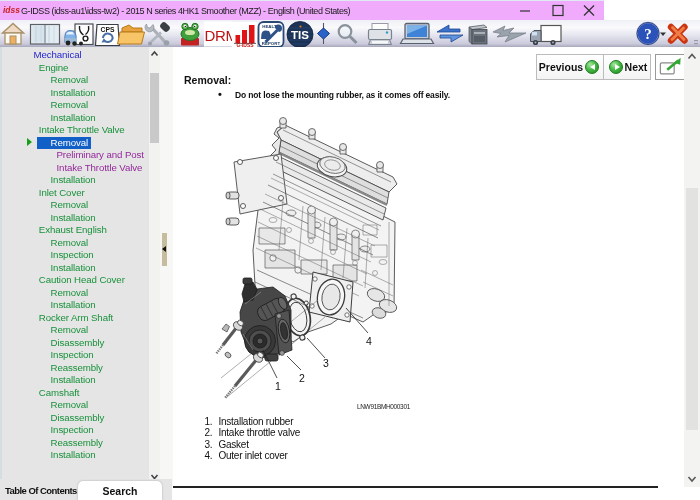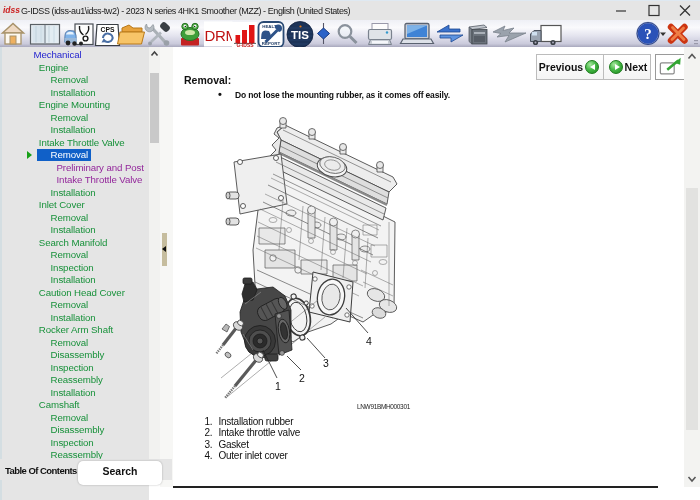--- a/index.html
+++ b/index.html
@@ -1,18 +1,18 @@
 <!DOCTYPE html>
 <html><head>
 <meta charset="utf-8">
 <style>
 * { margin:0; padding:0; box-sizing:border-box; }
 html,body { width:700px; height:500px; overflow:hidden; }
 body { position:relative; font-family:"Liberation Sans",sans-serif; background:#fff; }
-#titlebar { position:absolute; left:0; top:0; width:700px; height:20px; background:#e5e5e5; border-top:1px solid #dfe9f2; }
+#titlebar { position:absolute; left:0; top:0; width:604px; height:20px; background:#f0abfc; border-top:1px solid #dfe9f2; }
 #titletext { position:absolute; left:21px; top:4.5px; font-size:9px; letter-spacing:-0.42px; color:#1a1a1a; white-space:nowrap; }
 #idsslogo { position:absolute; left:3px; top:4px; font-size:8.5px; font-weight:bold; font-style:italic; color:#cc2020; }
 #winbtns { position:absolute; right:0; top:0; }
 #toolbar { position:absolute; left:0; top:20px; width:700px; height:27px;
   background:linear-gradient(#eff0f6 0%, #fafafc 28%, #e4e4ef 58%, #cacadb 88%, #a8a8bd 100%); }
 #sidebar { position:absolute; left:0; top:47px; width:149px; height:453px; background:#e5e5e5; overflow:hidden; border-left:2px solid #d4dee2; }
 #tree { position:absolute; left:0; top:49px; width:160px; font-size:9.7px; font-weight:normal; letter-spacing:-0.1px; white-space:nowrap; }
 #tree div { height:12.51px; line-height:12.51px; }
 .g { color:#17913a; }
 .b { color:#2626cf; }
@@ -46,33 +46,33 @@
 .trir { left:5px; border-left:5.5px solid #fff; }
 #popbtn { position:absolute; left:482px; top:7px; width:31px; height:26px; border:1px solid #9a9a9a; background:#fff; }
 #caution { position:absolute; left:11px; top:27px; font-size:10.5px; font-weight:bold; color:#111; }
 #bullet { position:absolute; left:62px; top:42.5px; font-size:8.5px; letter-spacing:-0.15px; font-weight:bold; color:#111; }
 #bullet .dot { position:absolute; left:-17px; top:-1.5px; font-size:11px; }
 #lnw { position:absolute; left:184px; top:356px; font-size:6.5px; letter-spacing:-0.35px; color:#222; }
 #plist { position:absolute; left:31.5px; top:369px; font-size:10px; letter-spacing:-0.25px; color:#111; }
 #plist div { height:11.3px; line-height:11.3px; }
 #plist .n { display:inline-block; width:14px; }
 #plist .t { padding-left:0; }
-#tabs { position:absolute; left:0; top:459px; width:172px; height:21px; background:#e5e5e5; }
+#tabs { position:absolute; left:0; top:479px; width:172px; height:21px; background:#e5e5e5; }
 #tabtoc { position:absolute; left:5px; top:6px; font-size:9.5px; letter-spacing:-0.55px; font-weight:bold; color:#111; }
 #tabsearch { position:absolute; left:78px; top:2px; width:84px; height:24px; background:#fff;
   border-radius:5px; box-shadow:0 0 2px rgba(0,0,0,0.3); text-align:center; font-size:10.5px; font-weight:bold; color:#111; line-height:20px; }
 #copybar { position:absolute; left:173px; top:487px; width:527px; height:13px; background:#fff; }
 #copyline { position:absolute; left:0px; top:-1px; width:485px; height:1.5px; background:#222; }
 #copytext { position:absolute; left:1px; top:2px; font-size:9.5px; color:#111; text-decoration:underline; }
 </style>
 </head>
 <body>
 <div id="titlebar">
   <span id="idsslogo">idss</span>
-  <span id="titletext">G-IDSS (idss-au1\idss-tw2) - 2023 N series 4HK1 Smoother (MZZ) - English (United States)</span>
+  <span id="titletext">G-IDSS (idss-au1\idss-tw2) - 2015 N series 4HK1 Smoother (MZZ) - English (United States)</span>
   <svg id="winbtns" width="100" height="20" viewBox="0 0 100 20">
     <line x1="16" y1="10" x2="26" y2="10" stroke="#333" stroke-width="1.2"></line>
     <rect x="49" y="4.5" width="10" height="10" fill="none" stroke="#333" stroke-width="1.2"></rect>
     <line x1="80" y1="4.5" x2="90" y2="14.5" stroke="#333" stroke-width="1.2"></line>
     <line x1="90" y1="4.5" x2="80" y2="14.5" stroke="#333" stroke-width="1.2"></line>
   </svg>
 </div>
 <div id="toolbar">
 <svg width="700" height="27" viewBox="0 0 700 27">
 
@@ -240,32 +240,31 @@
   <rect x="694" y="40" width="4" height="1.2" fill="#99a" transform="translate(0,-20)"></rect>
   <rect x="694" y="43" width="4" height="1.2" fill="#99a" transform="translate(0,-20)"></rect>
 </svg>
 </div>
 <div id="sidebar"></div>
 <div id="tree">
   <div class="b l0">Mechanical</div>
   <div class="g l1">Engine</div>
   <div class="g l2">Removal</div>
   <div class="g l2">Installation</div>
-  <div class="g l1">Engine Mounting</div>
   <div class="g l2">Removal</div>
   <div class="g l2">Installation</div>
   <div class="g l1">Intake Throttle Valve</div>
   <div class="g l2 sel"><span class="arr"></span><span class="hl">Removal</span></div>
   <div class="p l3">Preliminary and Post</div>
   <div class="p l3">Intake Throttle Valve</div>
   <div class="g l2">Installation</div>
   <div class="g l1">Inlet Cover</div>
   <div class="g l2">Removal</div>
   <div class="g l2">Installation</div>
-  <div class="g l1">Search Manifold</div>
+  <div class="g l1">Exhaust English</div>
   <div class="g l2">Removal</div>
   <div class="g l2">Inspection</div>
   <div class="g l2">Installation</div>
   <div class="g l1">Caution Head Cover</div>
   <div class="g l2">Removal</div>
   <div class="g l2">Installation</div>
   <div class="g l1">Rocker Arm Shaft</div>
   <div class="g l2">Removal</div>
   <div class="g l2">Disassembly</div>
   <div class="g l2">Inspection</div>

